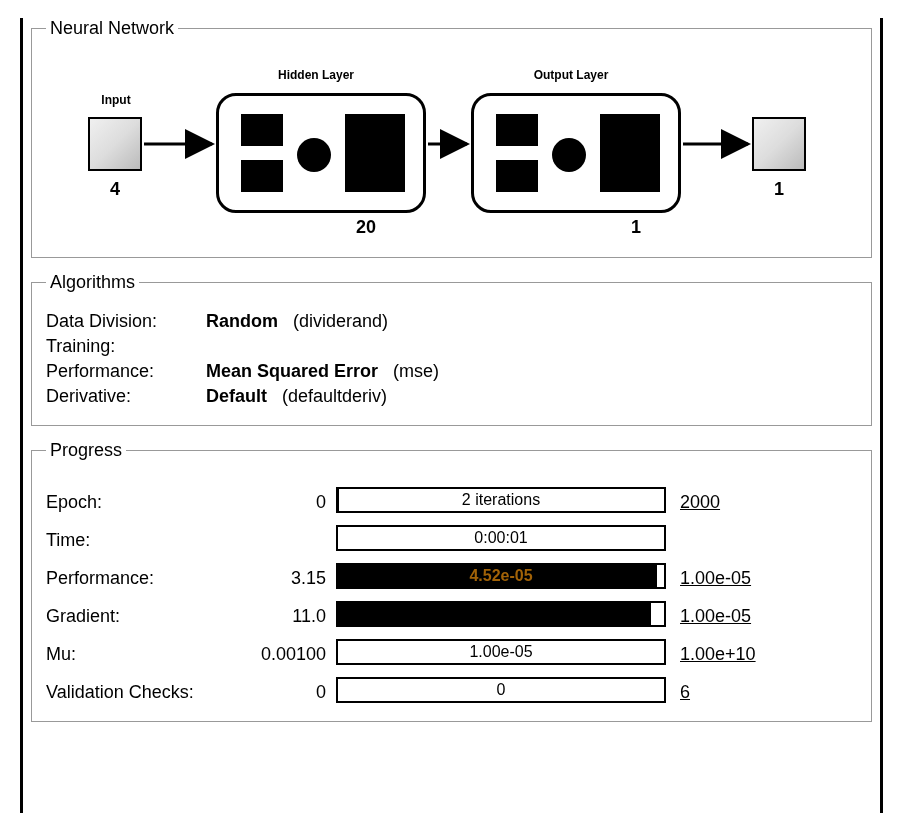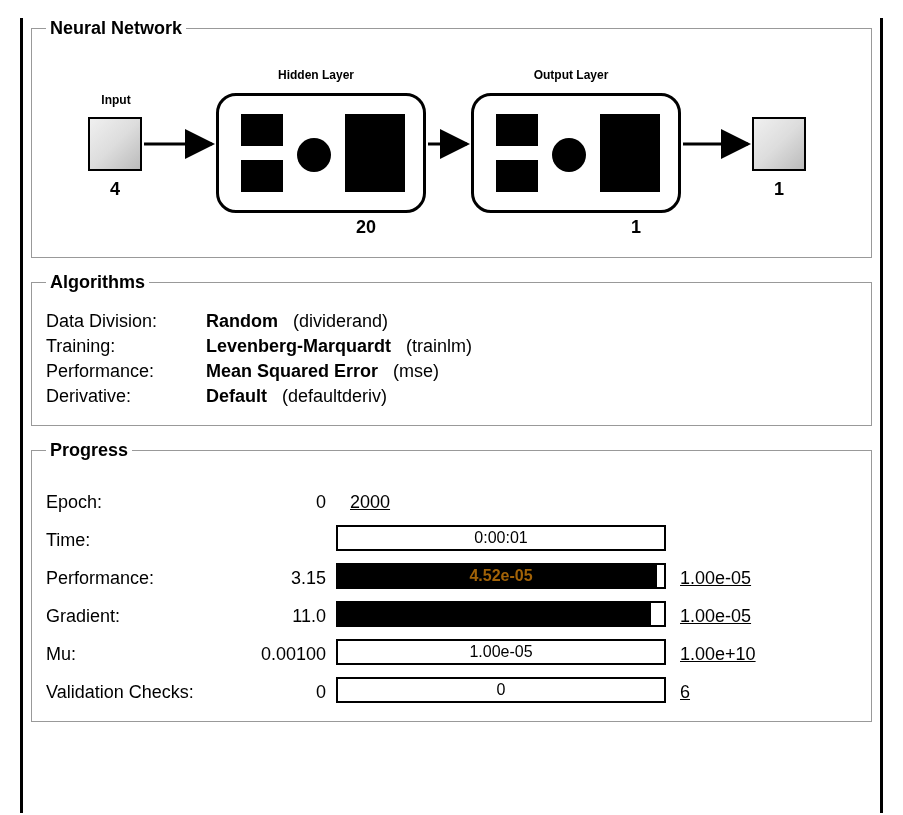--- a/index.html
+++ b/index.html
@@ -18,21 +18,21 @@
     padding: 0 8px;
     height: 795px;
     position: relative;
   }
   fieldset {
     border: 1px solid #999;
     margin: 8px 0 14px 0;
     padding: 14px 14px 14px 14px;
   }
   legend {
-    font-weight: bold;
+    font-weight: normal;
     font-size: 18px;
     padding: 0 4px;
   }
   
   .nn-area {
     height: 190px;
     position: relative;
   }
   .nn-label {
     position: absolute;
@@ -172,25 +172,20 @@
       <div class="algo-key">Data Division:</div>
       <div class="algo-val">
         <span class="bold">Random</span>
         &nbsp;
         <span class="fn">(dividerand)</span>
       </div>
     </div>
 
     <div class="algo-row">
       <div class="algo-key">Training:</div>
-      <div class="algo-val">
-        <span class="bold">Levenberg-Marquardt</span>
-        &nbsp;
-        <span class="fn">(trainlm)</span>
-      </div>
     </div>
 
     <div class="algo-row">
       <div class="algo-key">Performance:</div>
       <div class="algo-val">
         <span class="bold">Mean Squared Error</span>
         &nbsp;
         <span class="fn">(mse)</span>
       </div>
     </div>
@@ -204,20 +199,24 @@
       </div>
     </div>
   </fieldset>
 
   <fieldset>
     <legend>Progress</legend>
 
     <div class="prog-row">
       <div class="prog-label">Epoch:</div>
       <div class="prog-min">0</div>
+      <div class="prog-bar">
+        <div class="prog-fill" style="width:0.1%"></div>
+        <div class="prog-text">2 iterations</div>
+      </div>
       <div class="prog-max">2000</div>
     </div>
 
     <div class="prog-row">
       <div class="prog-label">Time:</div>
       <div class="prog-min"></div>
       <div class="prog-bar">
         <div class="prog-fill" style="width:0%"></div>
         <div class="prog-text">0:00:01</div>
       </div>

